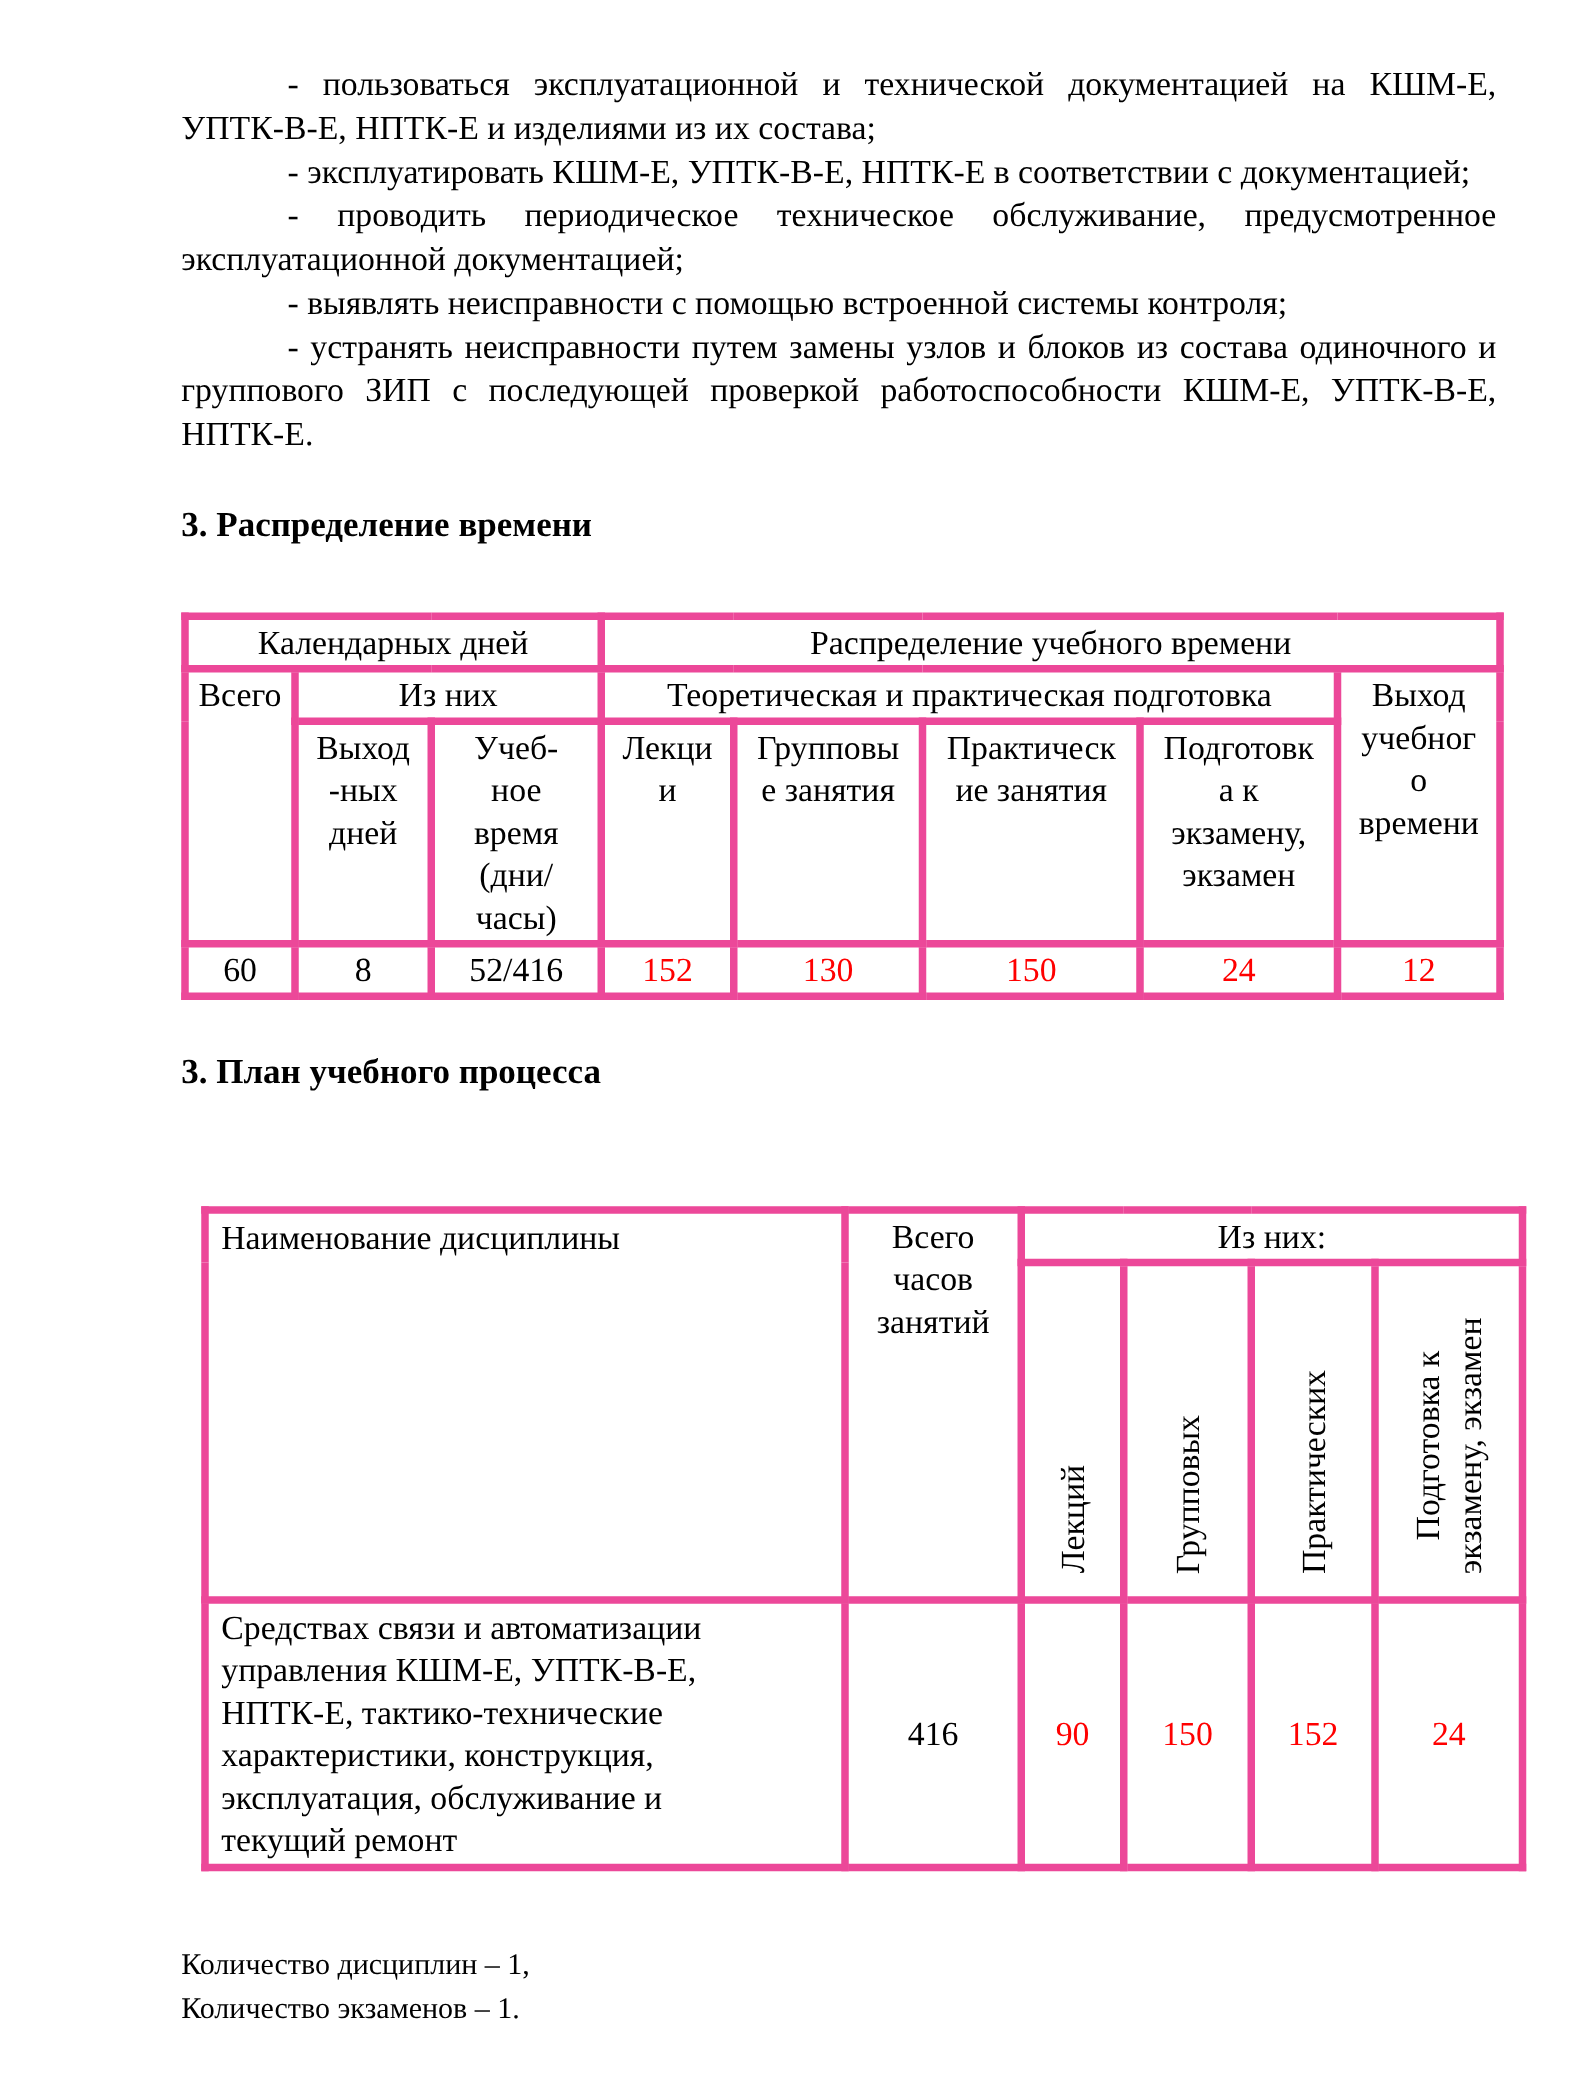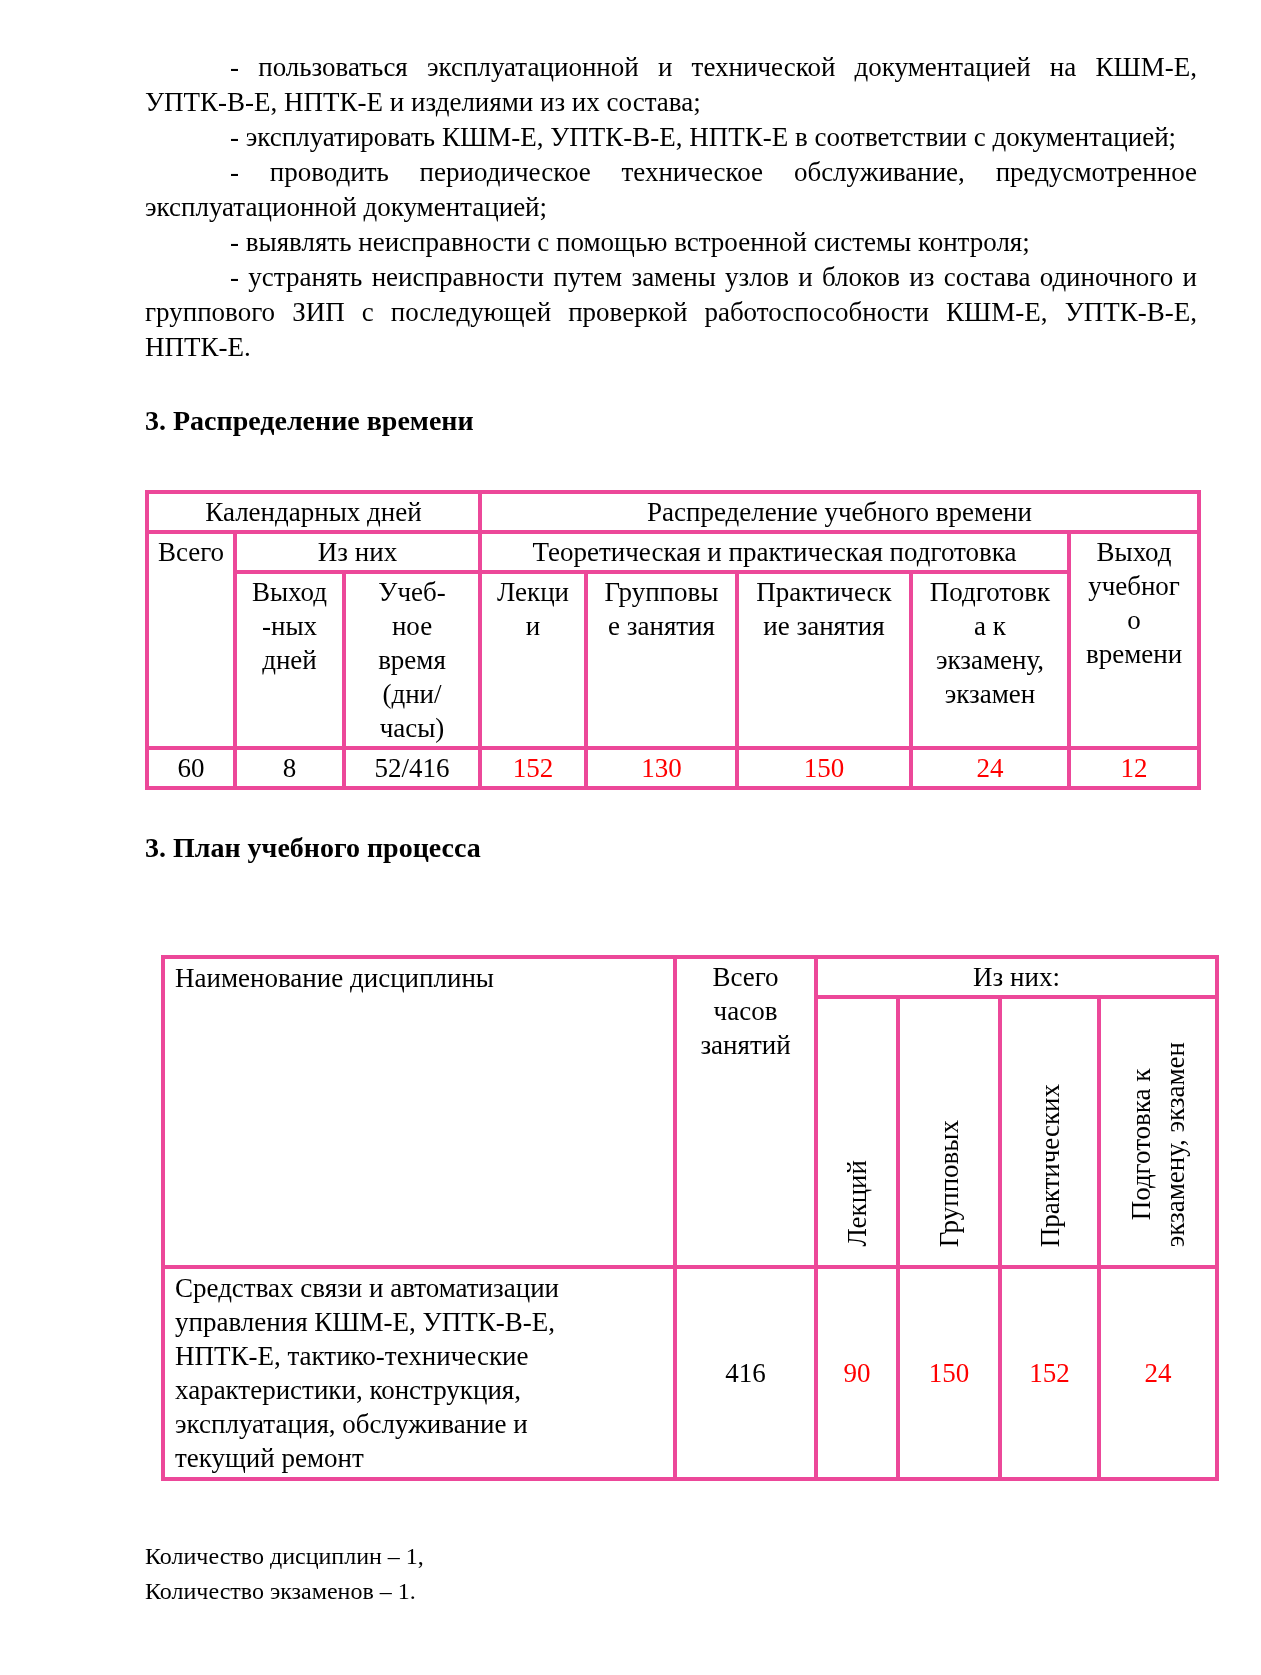--- a/index.html
+++ b/index.html
@@ -34,21 +34,21 @@
   .sec-title.first { margin-top: 38px; }
   .sec-title.second { margin-top: 40px; }
 
   
   table {
     border-collapse: collapse;
     table-layout: fixed;
     font-size: 27px; line-height: 34px;
   }
   td {
-    border: 4px solid #ec4899;
+    border: 6px solid #ec4899;
     text-align: center;
     vertical-align: middle;
     padding: 1px 3px;
     overflow: hidden;
   }
   .pre { white-space: pre-line; }
   .v-top { vertical-align: top; }
   .t-left { text-align: left; }
   .red { color: var(--accent-red); }
 

